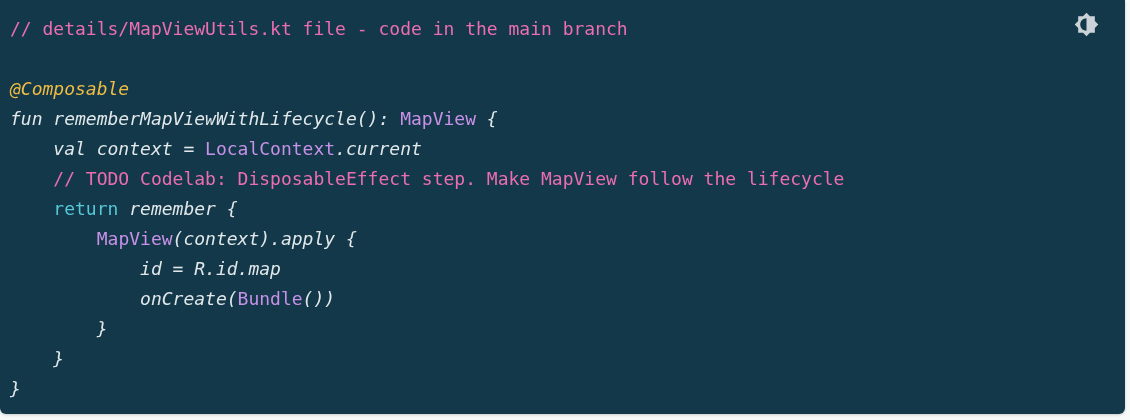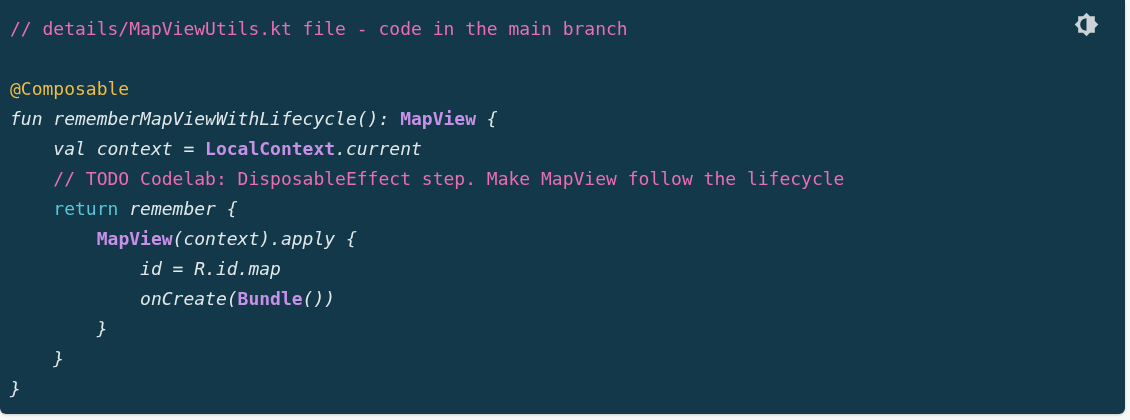--- a/index.html
+++ b/index.html
@@ -36,23 +36,23 @@
   pre.code {
     font-family: "DejaVu Sans Mono", "Liberation Mono", monospace;
     font-size: 18px;
     line-height: 30px;
     white-space: pre;
     color: var(--plain);
   }
   .code-line { min-height: 30px; }
   .tok-plain      { color: var(--plain); font-style: italic; }
   .tok-comment    { color: var(--comment); }
-  .tok-annotation { color: var(--annotation); }
+  .tok-annotation { color: var(--annotation); font-style: italic; }
   .tok-keyword    { color: var(--keyword); }
-  .tok-type       { color: var(--type); font-weight: bold; }
+  .tok-type       { color: var(--type); }
   .theme-toggle-button {
     position: absolute;
     top: 11px; right: 26px;
     width: 26px; height: 26px;
     background: transparent;
     border: none;
     padding: 0;
     cursor: pointer;
     display: flex; align-items: center; justify-content: center;
   }

